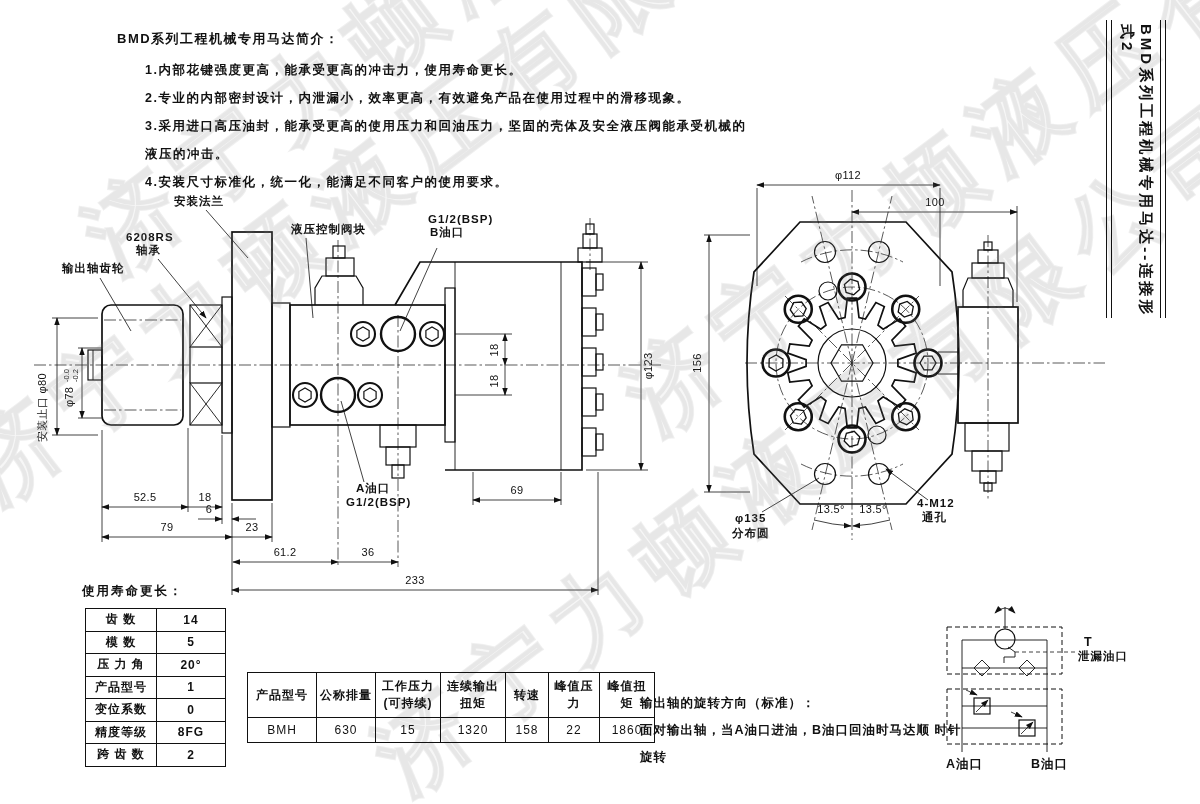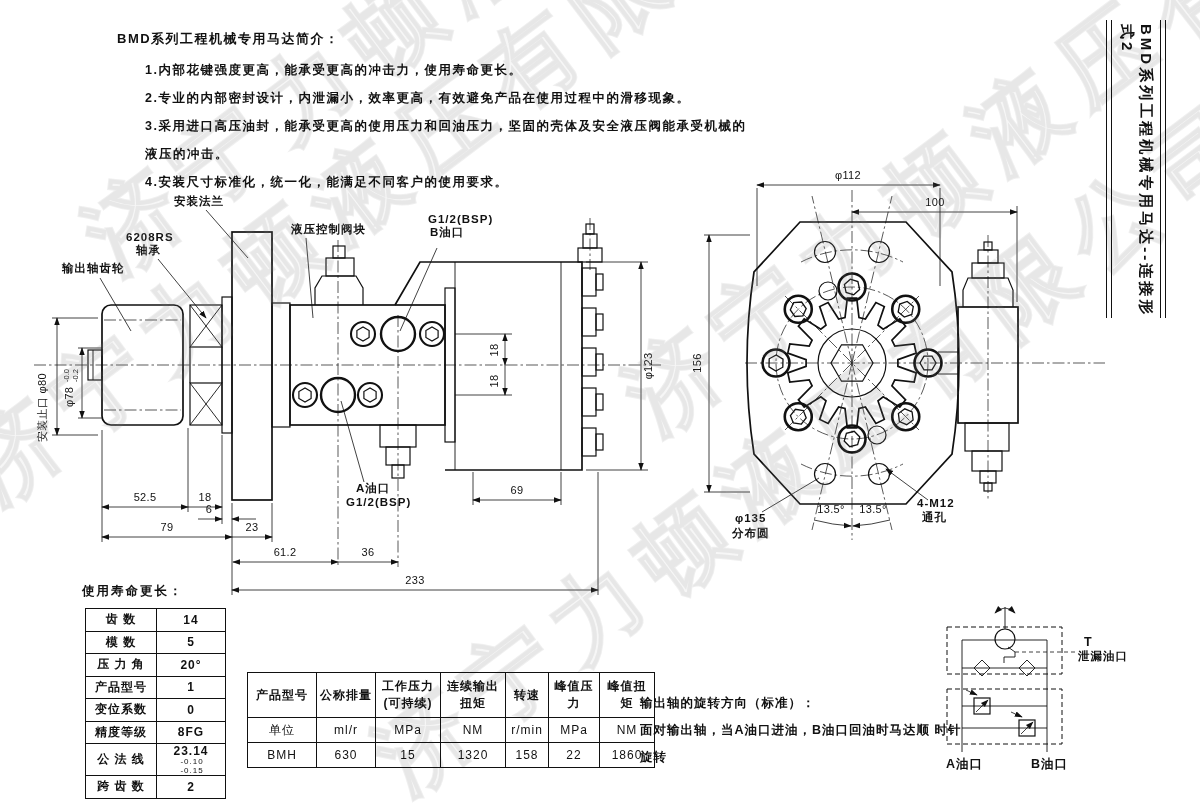--- a/index.html
+++ b/index.html
@@ -107,55 +107,39 @@
       </tr>
   <tr>
         <td class="lab">变位系数</td>
         <td class="val">0</td>
       </tr>
   <tr>
         <td class="lab">精度等级</td>
         <td class="val">8FG</td>
       </tr>
   <tr>
-        <td class="lab">公 法 线</td>
-      <td class="val"><span>23.14</span><span class="tolstack">
-            <span>-0.10</span>
-            <span>-0.15</span>
-          </span></td>
-      </tr>
-  <tr>
         <td class="lab">跨 齿 数</td>
         <td class="val">2</td>
       </tr>
 </tbody>
   </table>
 
 
 <table class="abs spec-table">
   <tbody>
       <tr class="hd">
     <td style="width:62px">产品型号</td>
     <td style="width:52px">公称排量</td>
     <td style="width:58px">工作压力
 (可持续)</td>
     <td style="width:58px">连续输出
 扭矩</td>
     <td style="width:36px">转速</td>
     <td style="width:44px">峰值压力</td>
     <td style="width:48px">峰值扭矩</td>
-  </tr>
-  <tr class="un">
-    <td>单位</td>
-    <td>ml/r</td>
-    <td>MPa</td>
-    <td>NM</td>
-    <td>r/min</td>
-    <td>MPa</td>
-    <td>NM</td>
   </tr>
   <tr class="vl">
     <td>BMH</td>
     <td>630</td>
     <td>15</td>
     <td>1320</td>
     <td>158</td>
     <td>22</td>
     <td>1860</td>
   </tr>

